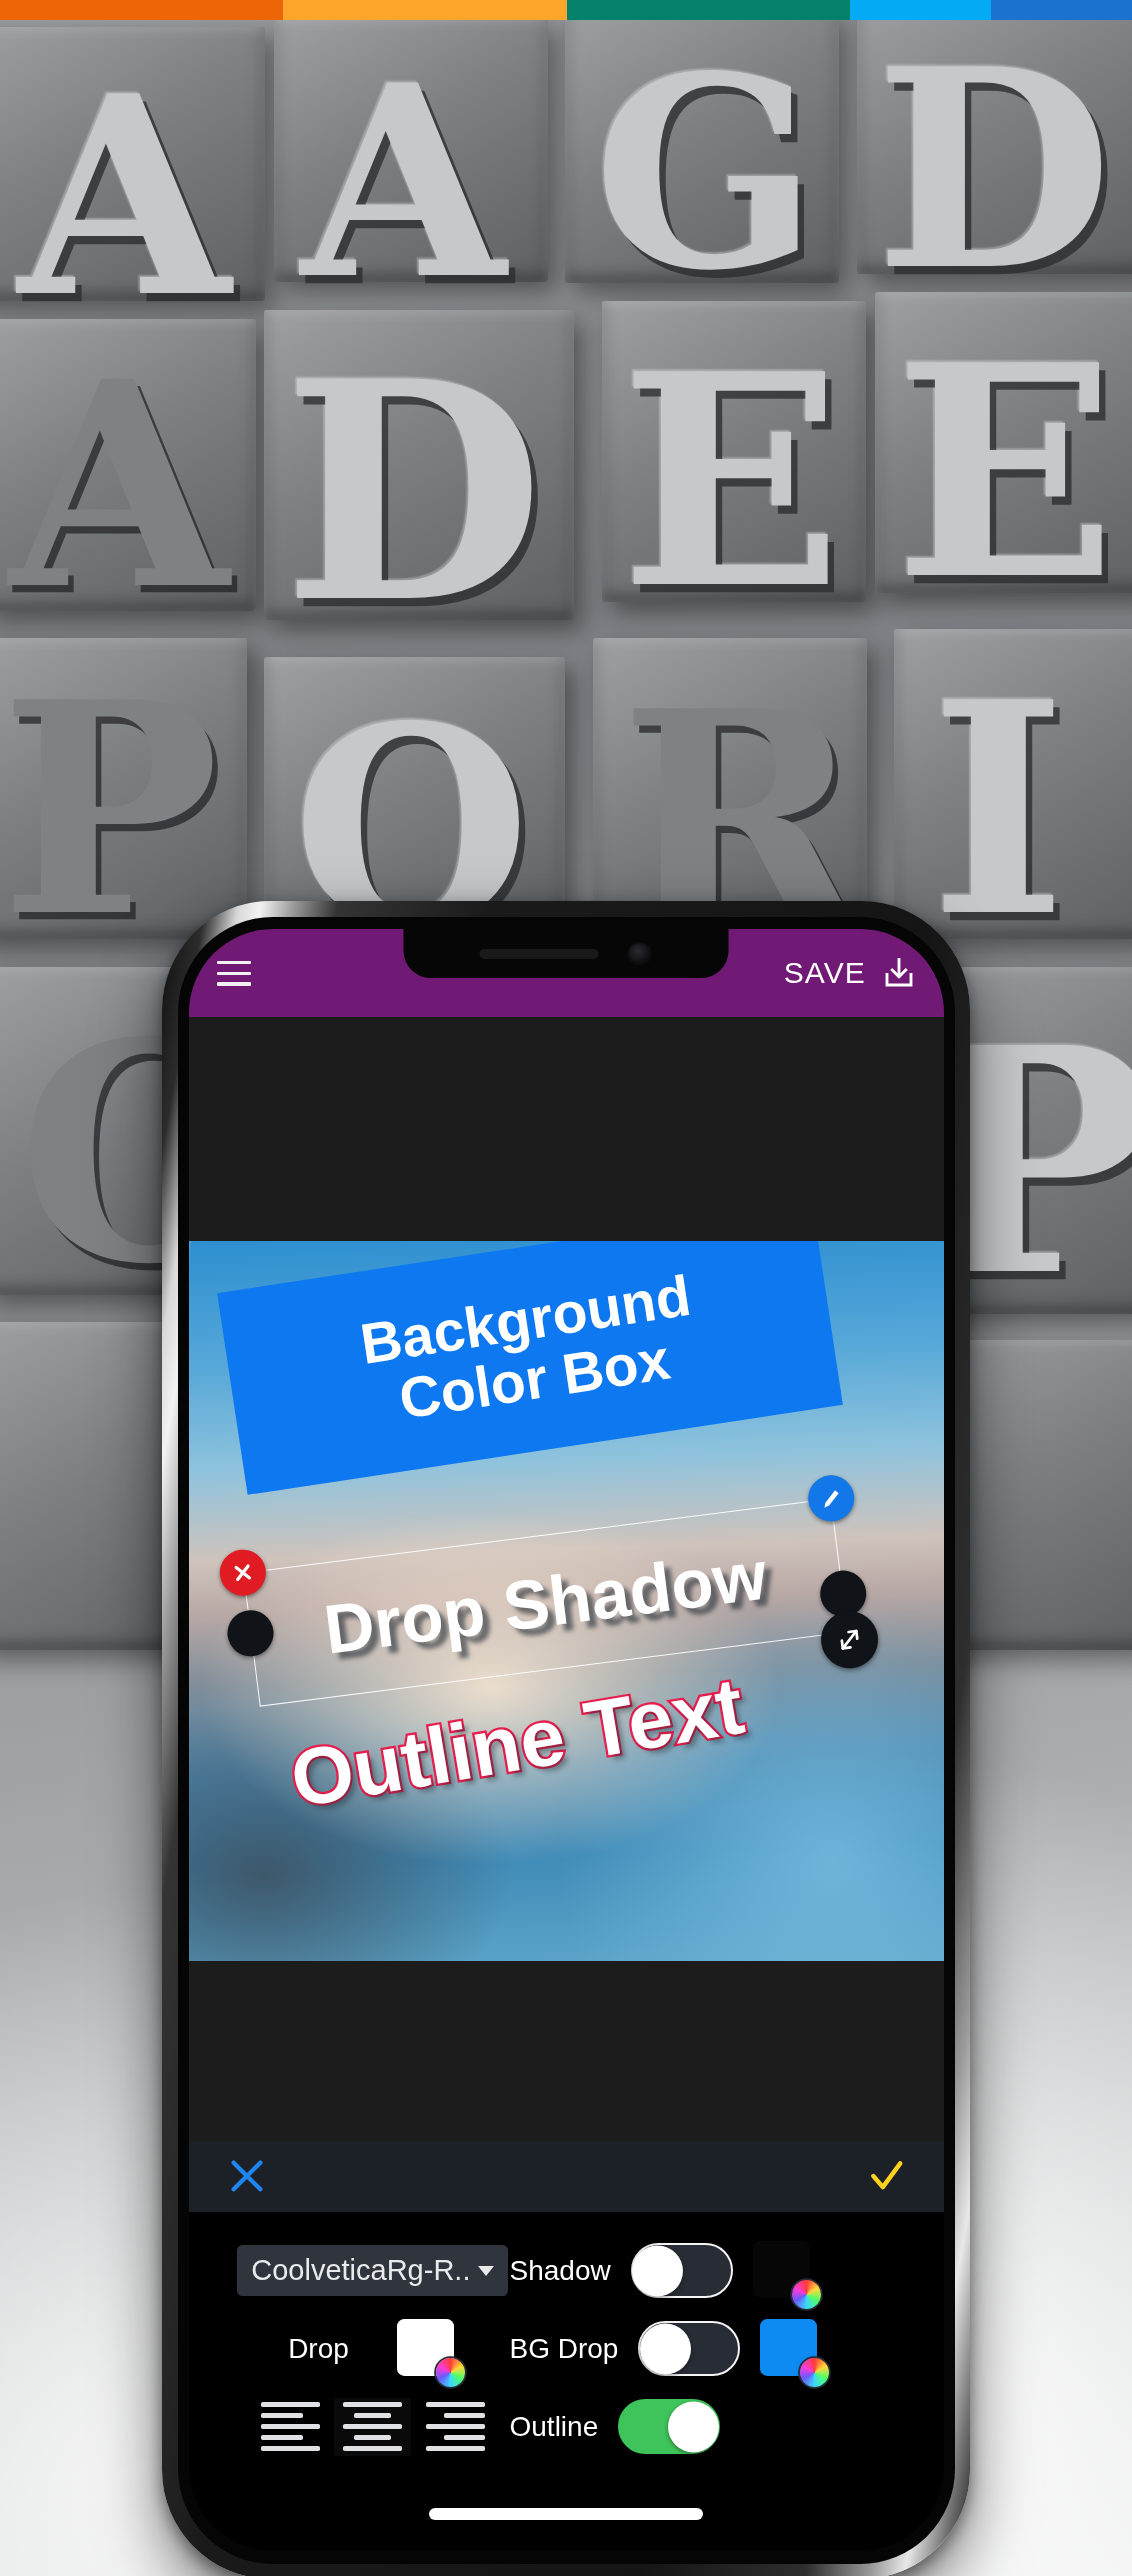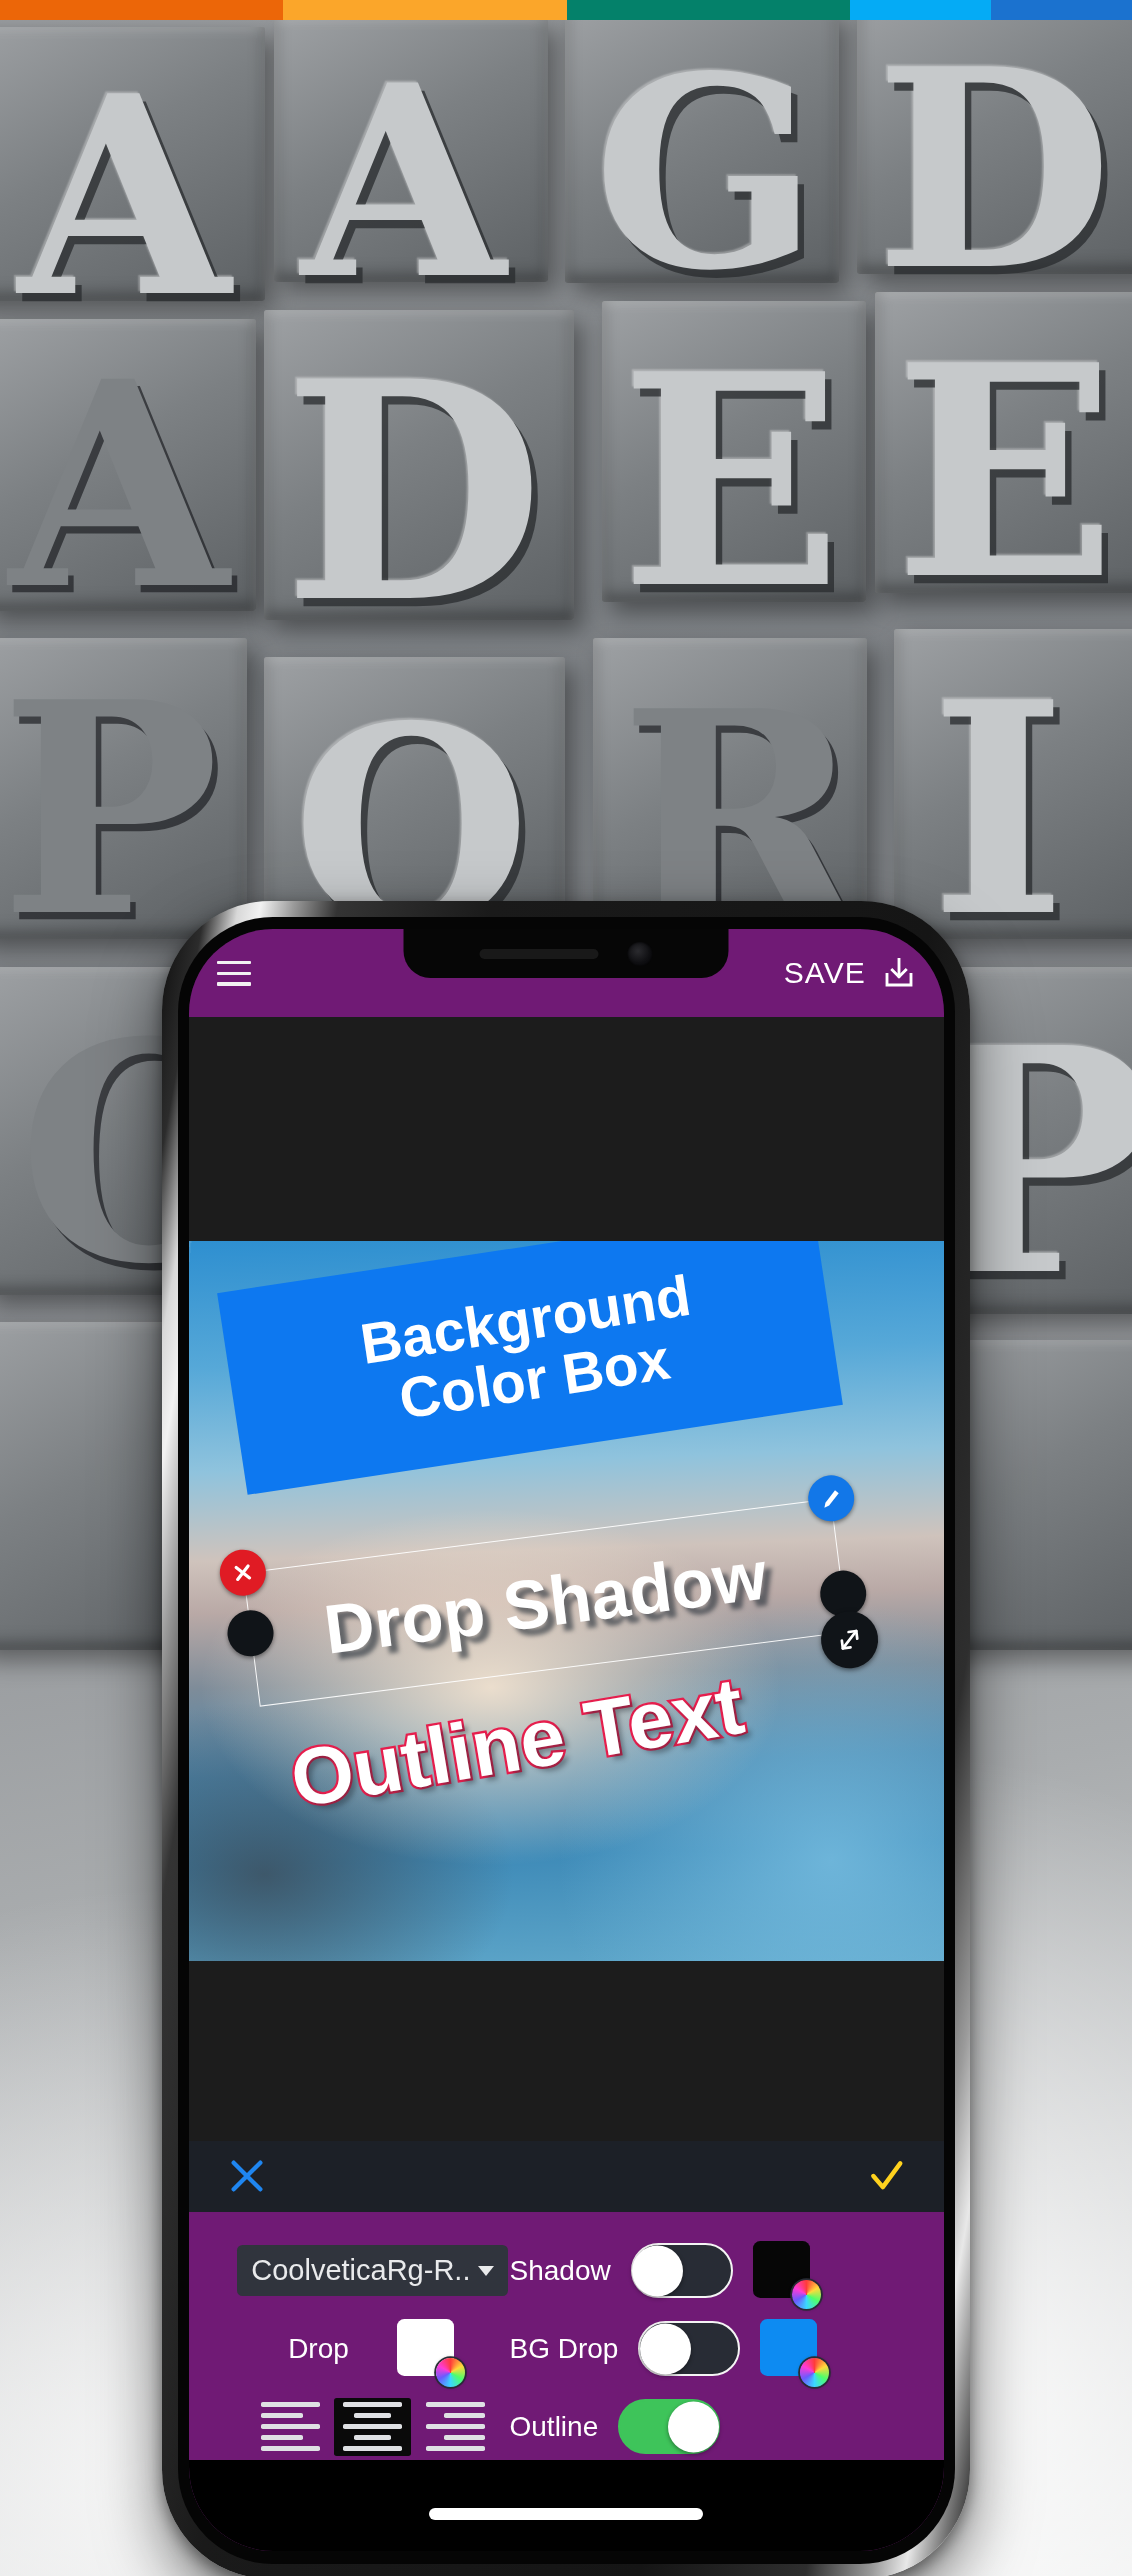--- a/index.html
+++ b/index.html
@@ -205,21 +205,21 @@
     display: flex; align-items: center; justify-content: space-between;
     padding: 0 38px;
   }
   #cancel-x { width: 40px; height: 40px; }
   #confirm-check { width: 40px; height: 38px; }
 
   
   #panel {
     position: absolute; left: 0; right: 0; bottom: 0;
     height: 339px;
-    background: #701a75;
+    background: #000000;
     padding: 20px 47px 0 47px;
   }
   .prow { display: flex; align-items: center; height: 78px; }
   .pleft { width: 274px; display: flex; align-items: center; justify-content: center; }
   .pright { flex: 1; display: flex; align-items: center; gap: 20px; }
 
   #font-select {
     background: #30343d;
     border-radius: 5.5px;
     padding: 9px 14.6px;

